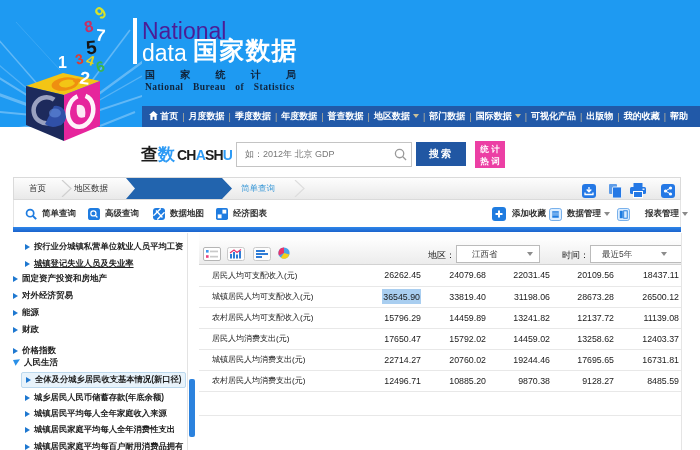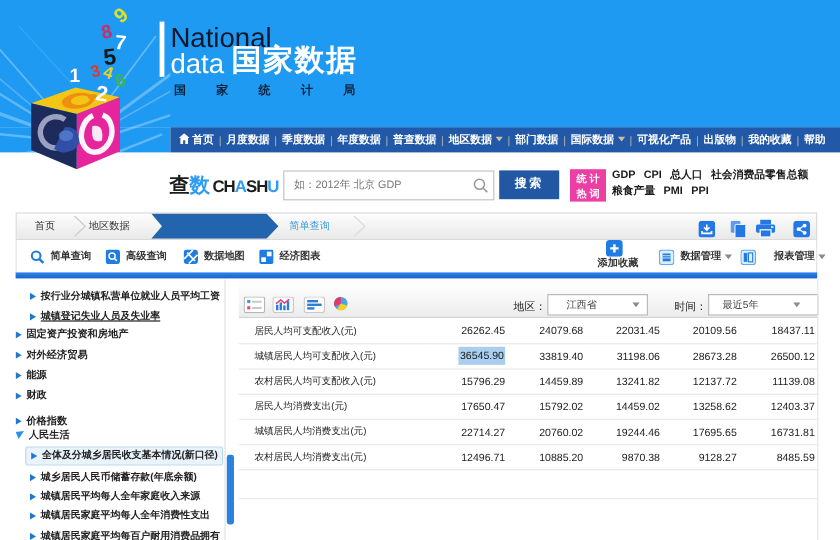--- a/index.html
+++ b/index.html
@@ -4,21 +4,21 @@
 <style>
 * { margin:0; padding:0; box-sizing:border-box; }
 html,body { width:700px; height:450px; overflow:hidden; background:#fff;
   font-family:"Liberation Sans", sans-serif; }
 #page { position:relative; width:700px; height:450px; }
 .banner { position:absolute; left:0; top:0; width:700px; height:106px;
   background:#1e9af2; }
 .banner-ext { position:absolute; left:0; top:106px; width:142px; height:21px; background:#1e9af2; }
 .logoart { position:absolute; left:0; top:0; width:145px; height:145px; z-index:5; }
 .lg-bar { position:absolute; left:133px; top:18px; width:4px; height:46px; background:#fff; }
-.lg-nat { position:absolute; left:142px; top:20px; color:#0f172a; font-size:23px; line-height:22px; }
+.lg-nat { position:absolute; left:142px; top:20px; color:#4c1d95; font-size:23px; line-height:22px; }
 .lg-dat { position:absolute; left:142px; top:42px; color:#fff; font-size:23px; line-height:22px;}
 .lg-cn  { position:absolute; left:193px; top:38px; color:#fff; font-size:25px; line-height:24px; font-weight:700; letter-spacing:1.2px;}
 .lg-gov { position:absolute; left:145px; top:68px; width:151px; color:#10233b; font-size:10px; font-weight:700; display:flex; justify-content:space-between; }
 .lg-en  { position:absolute; left:145px; top:82px; color:#10233b; font-size:9.5px; font-weight:700; font-family:"Liberation Serif",serif; letter-spacing:0.45px; word-spacing:2px; white-space:nowrap; }
 .nav { position:absolute; left:142px; top:106px; width:558px; height:21px; background:#2159a8;
   display:flex; align-items:center; justify-content:flex-end; padding-right:8px; color:#fff; font-size:9px; font-weight:700; }
 .nav .it { padding:0 4px; white-space:nowrap; }
 .nav .sep { color:#b9b39b; font-weight:400; }
 .caret { display:inline-block; width:0; height:0; border-left:3.5px solid transparent; border-right:3.5px solid transparent; border-top:4.5px solid #c9c09a; vertical-align:1px; margin-left:3px;}
 .cs-logo { position:absolute; left:141px; top:146px; font-size:17px; font-weight:700; white-space:nowrap; line-height:17px;}
@@ -125,20 +125,21 @@
   <div class="lg-nat">National</div>
   <div class="lg-dat">data</div>
   <div class="lg-cn">国家数据</div>
   <div class="lg-gov">
         <span>国</span>
         <span>家</span>
         <span>统</span>
         <span>计</span>
         <span>局</span>
       </div>
+  <div class="lg-en">National&nbsp; Bureau&nbsp; of&nbsp; Statistics</div>
 </div>
 
 <div class="banner-ext"></div>
 <div class="nav">
   <span class="it"><svg width="9" height="9" viewBox="0 0 10 10" style="vertical-align:-1px">
           <path d="M5 0 L10 4.5 L8.5 4.5 L8.5 10 L6 10 L6 6.5 L4 6.5 L4 10 L1.5 10 L1.5 4.5 L0 4.5 Z" fill="#fff"></path>
         </svg> 首页</span>
       <span class="sep">|</span>
   <span class="it">月度数据</span>
       <span class="sep">|</span>
@@ -164,24 +165,20 @@
 </div>
 
 <div class="cs-logo"><span class="b">查</span><span class="u">数</span><span class="lat"><span class="b"> CH</span><span class="u">A</span><span class="b">SH</span><span class="u">U</span></span></div>
 <div class="s-input">如：2012年 北京 GDP</div>
 <svg class="s-mag" viewBox="0 0 14 14">
       <circle cx="6" cy="6" r="4.5" fill="none" stroke="#999" stroke-width="1.4"></circle>
       <line x1="9.5" y1="9.5" x2="13" y2="13" stroke="#999" stroke-width="1.4"></line>
     </svg>
 <div class="s-btn">搜索</div>
 <div class="s-hot">统 计<br>热 词</div>
-<div class="hotwords">
-  <div><span>GDP</span><span>CPI</span><span>总人口</span><span>社会消费品零售总额</span></div>
-  <div><span>粮食产量</span><span>PMI</span><span>PPI</span></div>
-</div>
 
 <div class="crumbbar">
   <div class="crumb" style="left:15px;">首页</div>
   <svg class="chev" style="left:47px;" viewBox="0 0 11 17">
         <path d="M1 0 L10 8.5 L1 17" fill="none" stroke="#cfcfcf" stroke-width="1.2"></path>
       </svg>
   <div class="crumb" style="left:60px;">地区数据</div>
   <svg width="106" height="21" style="position:absolute;left:112px;top:0">
         <path d="M0 0 L9 10.5 L0 21 L96 21 L106 10.5 L96 0 Z" fill="#2264ae"></path>
       </svg>
@@ -237,21 +234,21 @@
     <span style="margin-left:5px;">数据地图</span>
   </div>
   <div class="tb-item" style="left:202px;">
     <svg width="12" height="12" viewBox="0 0 14 14">
           <rect width="14" height="14" rx="2" fill="#1f7ce0"></rect>
           <rect x="7.5" y="2" width="4.5" height="4.5" fill="#fff"></rect>
           <rect x="2" y="7.5" width="4.5" height="4.5" fill="#fff"></rect>
         </svg>
     <span style="margin-left:5px;">经济图表</span>
   </div>
-  <div class="tb-item" style="left:478px;flex-direction:column;">
+  <div class="tb-item" style="left:478px;">
     <svg width="14" height="14" viewBox="0 0 14 14">
           <rect width="14" height="14" rx="3" fill="#1f7ce0"></rect>
           <path d="M7 3.5 L7 10.5 M3.5 7 L10.5 7" stroke="#fff" stroke-width="2"></path>
         </svg>
     <span style="margin-left:6px;">添加收藏</span>
   </div>
   <div class="tb-item" style="left:535px;">
     <svg width="13" height="13" viewBox="0 0 14 14">
           <rect x="0.5" y="0.5" width="13" height="13" rx="2.5" fill="#ddeeff" stroke="#6aa7e8"></rect>
           <rect x="3.5" y="3.5" width="7" height="7" fill="#1f7ce0"></rect>

